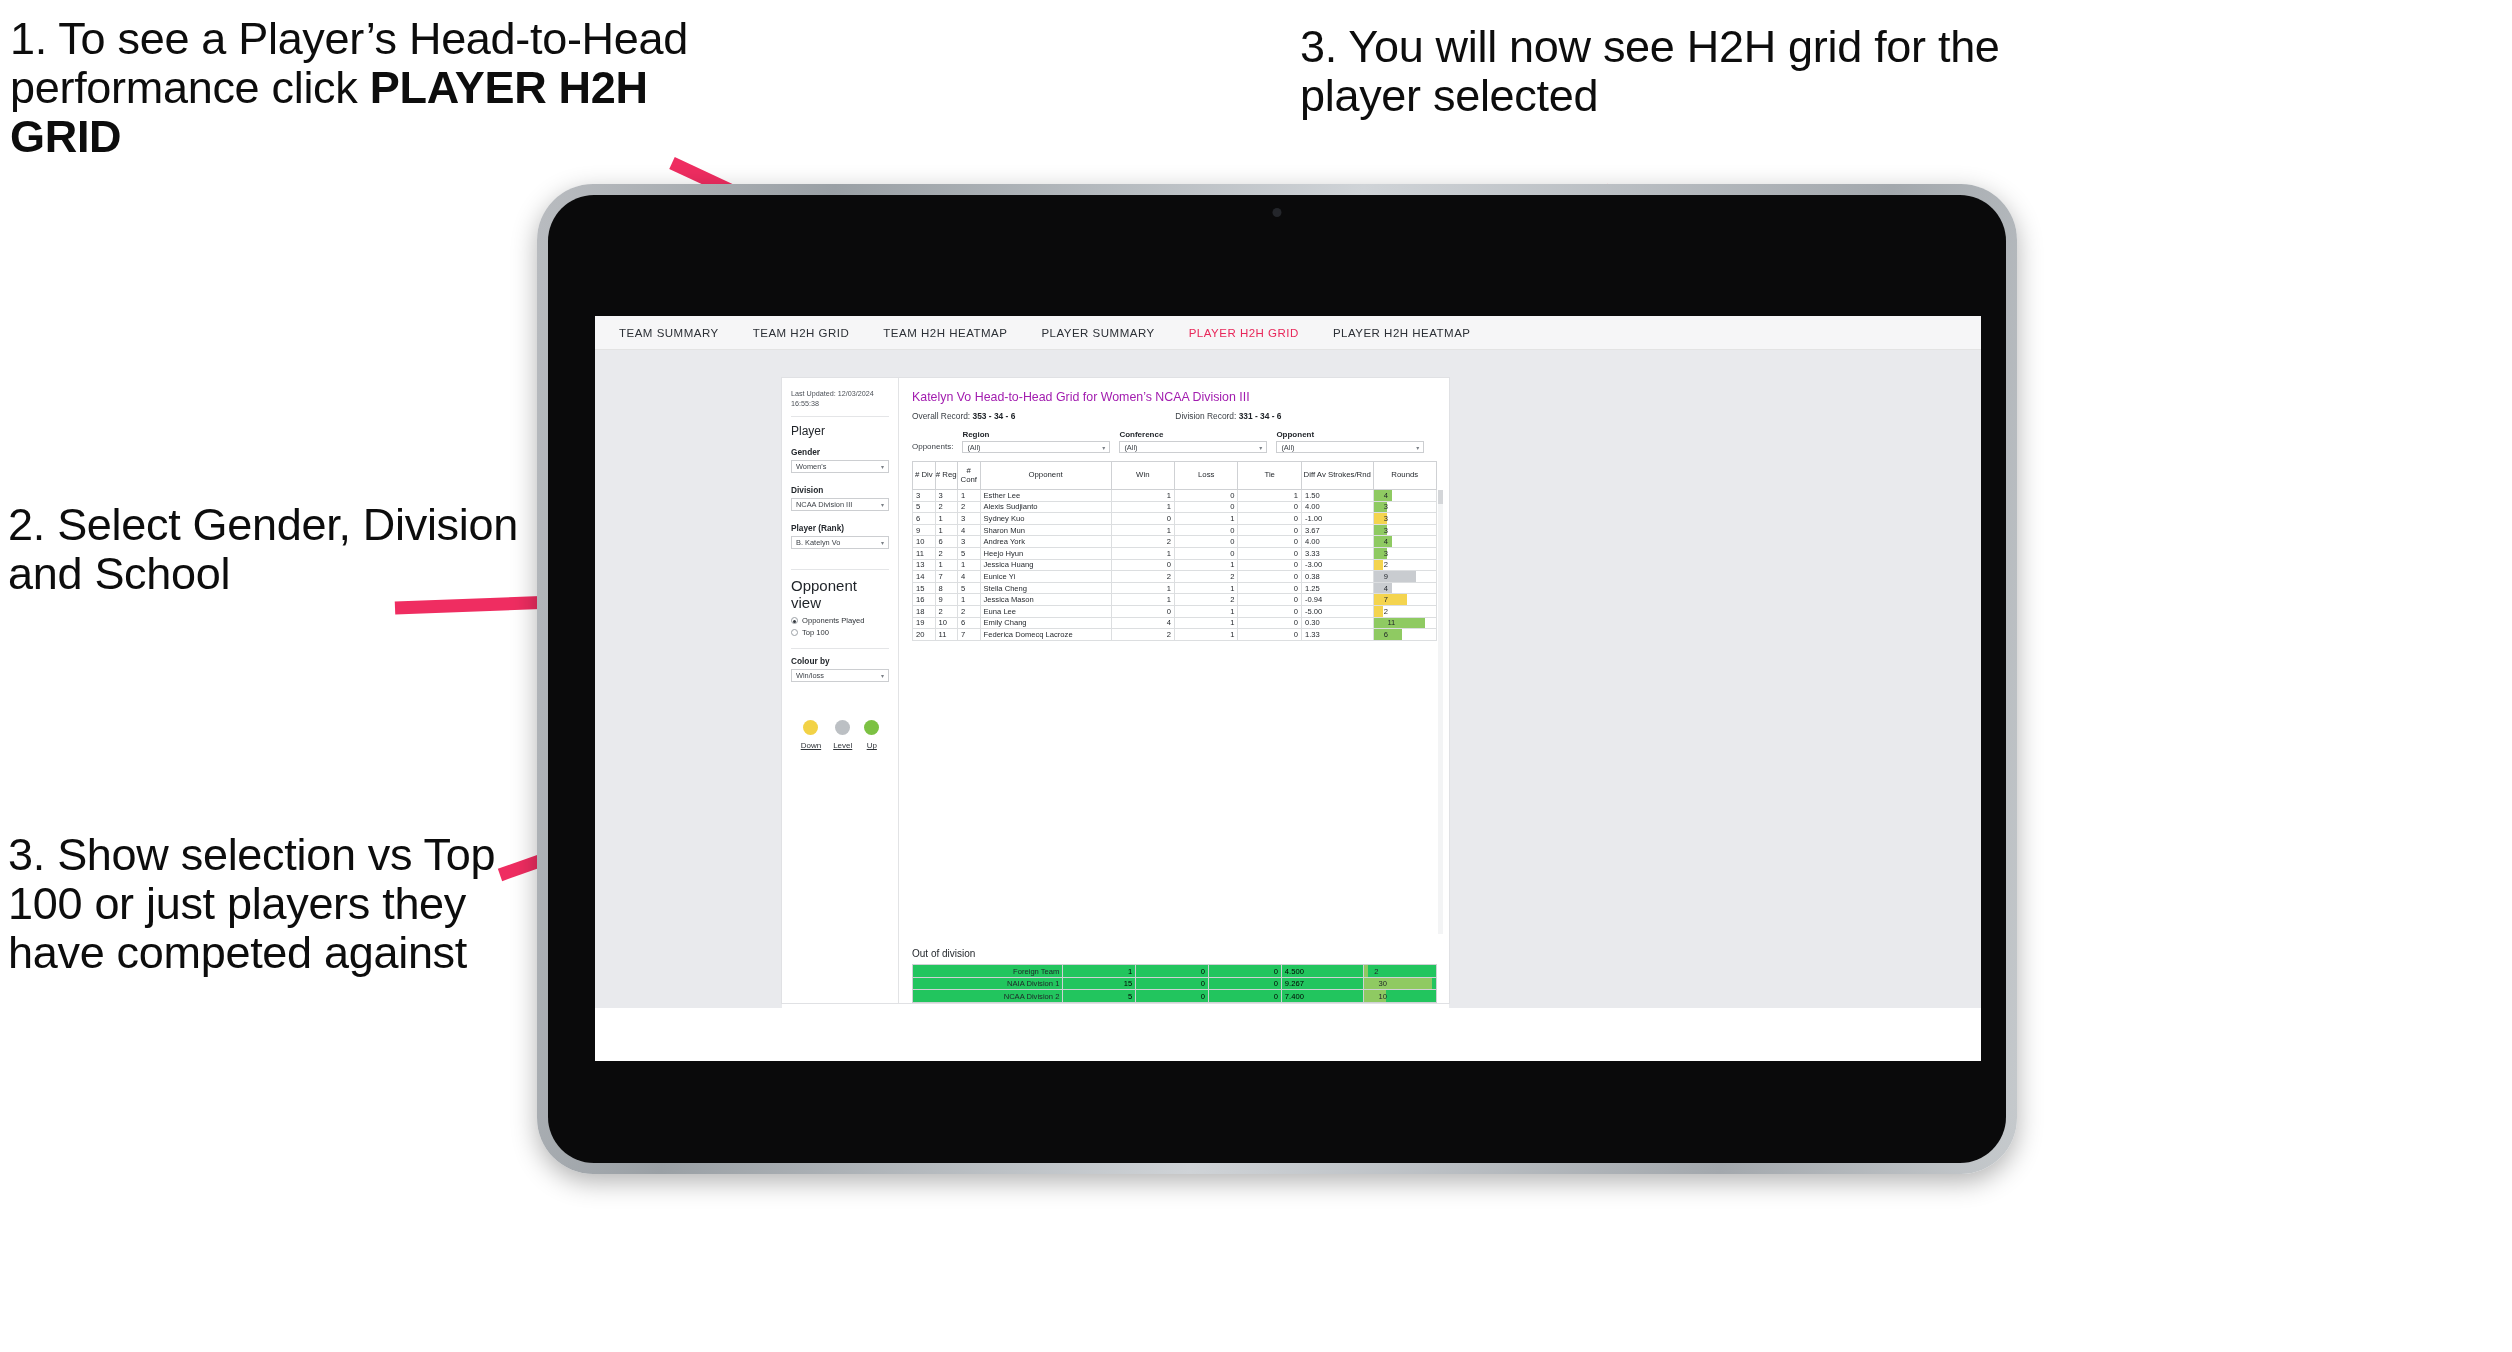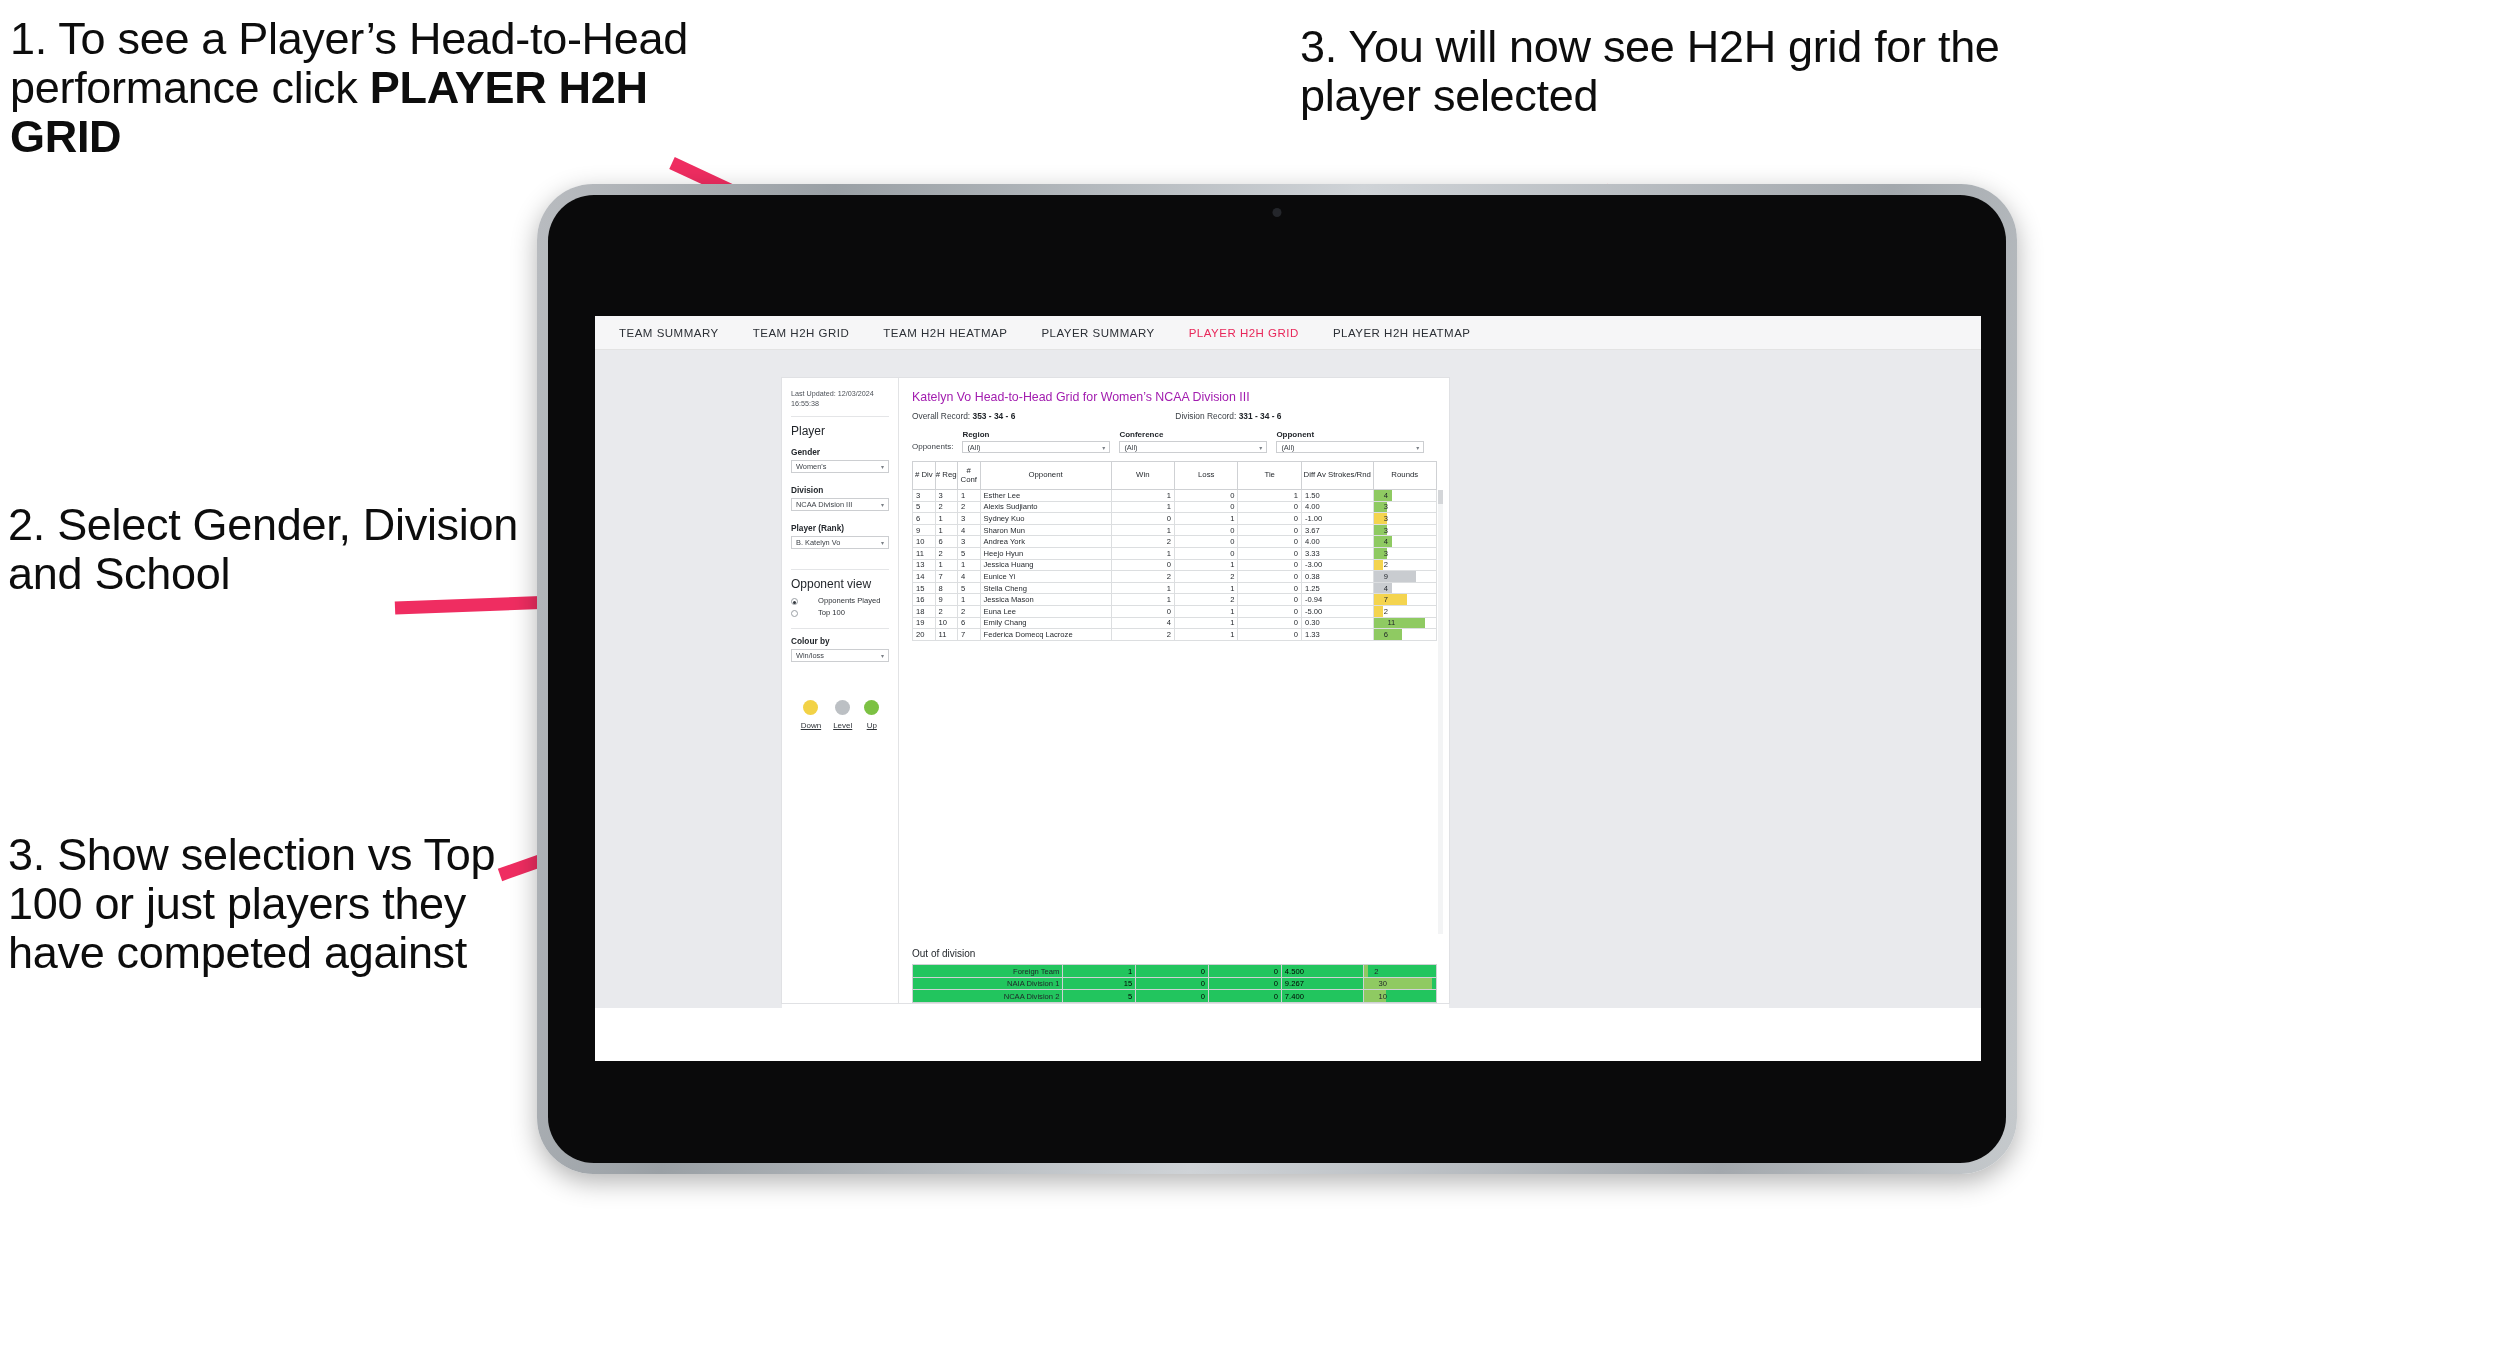--- a/index.html
+++ b/index.html
@@ -122,21 +122,21 @@
   .panel-rule { border-top: 1px solid #e4e5e7; margin: 8px 0 7px; }
   .panel-h { font-size: 12px; font-weight: 400; color: #1f2328; margin-bottom: 9px; }
   .field-label { font-size: 8.3px; font-weight: 700; color: #23272c; margin-bottom: 3px; }
   .sel {
     height: 13px; border: 1px solid #ccced1; background: #fff;
     display: flex; align-items: center; padding: 0 4px;
     font-size: 7.4px; color: #3a3f45; position: relative;
     margin-bottom: 12px;
   }
   .sel .caret { margin-left: auto; font-size: 6px; color: #7b8087; }
-  .radio-row { display: flex; align-items: flex-end; gap: 20px; margin-bottom: 3px; font-size: 7.6px; color:#2f3338;}
+  .radio-row { display: flex; align-items: center; gap: 4px; margin-bottom: 3px; font-size: 7.6px; color:#2f3338;}
   .radio {
     width: 7px; height: 7px; border-radius: 50%; border: 1px solid #9a9fa5;
     flex: none; position: relative; background:#fff;
   }
   .radio.on::after {
     content:''; position:absolute; left:1.4px; top:1.4px;
     width:3px; height:3px; border-radius:50%; background:#33383e;
   }
   .legend { display: flex; gap: 12px; margin-top: 26px; justify-content: center; text-decoration: underline; }
   .legend-col { text-align: center; }
@@ -262,21 +262,21 @@
                 <span class="caret">▾</span>
               </div>
 
               <div class="field-label">Player (Rank)</div>
               <div class="sel">
                 <span>B. Katelyn Vo</span>
                 <span class="caret">▾</span>
               </div>
 
               <div class="panel-rule"></div>
-              <div class="panel-h" style="font-size:12px;margin-bottom:5px">Opponent view</div>
+              <div class="panel-h" style="font-size:15px;margin-bottom:5px">Opponent view</div>
               <div class="radio-row">
                 <span class="radio on"></span>
                 <span>Opponents Played</span>
               </div>
               <div class="radio-row">
                 <span class="radio"></span>
                 <span>Top 100</span>
               </div>
 
               <div class="panel-rule"></div>

